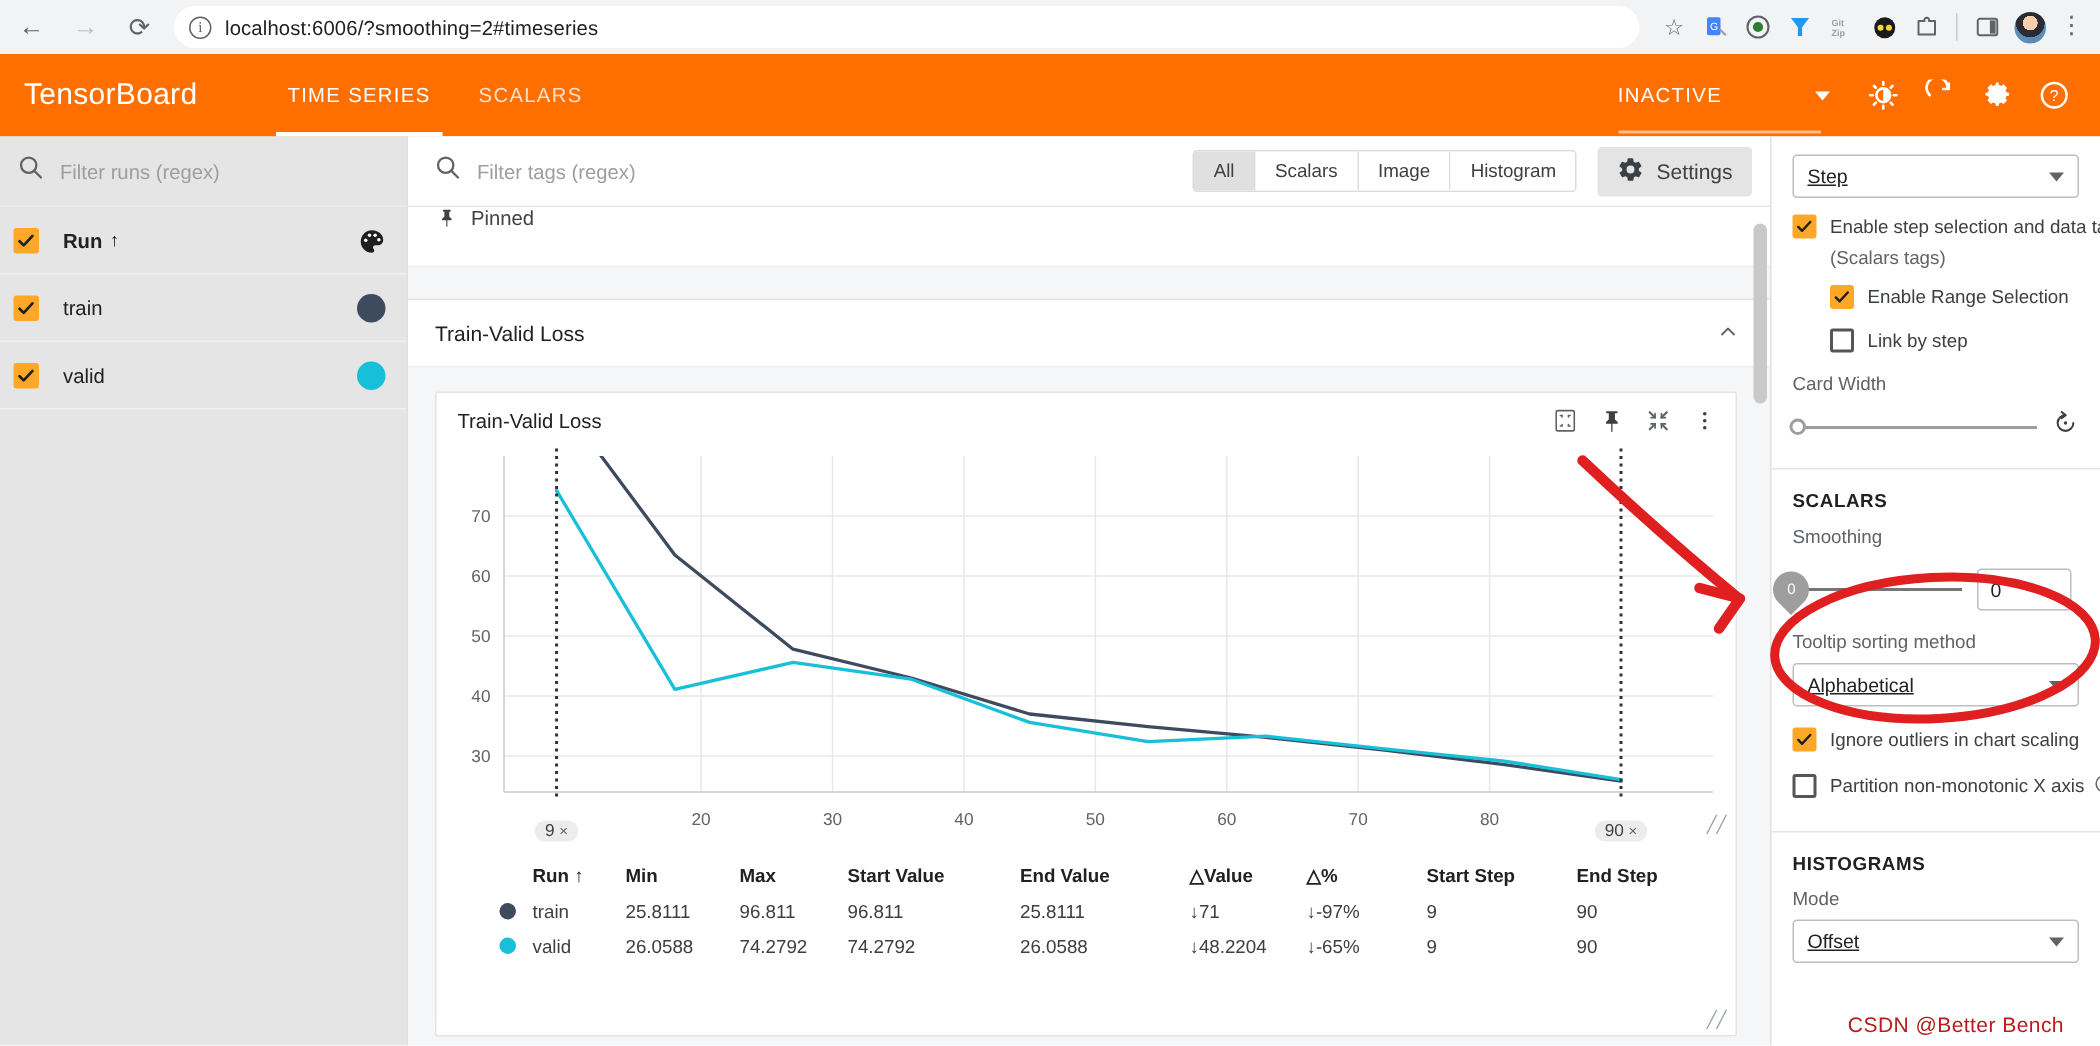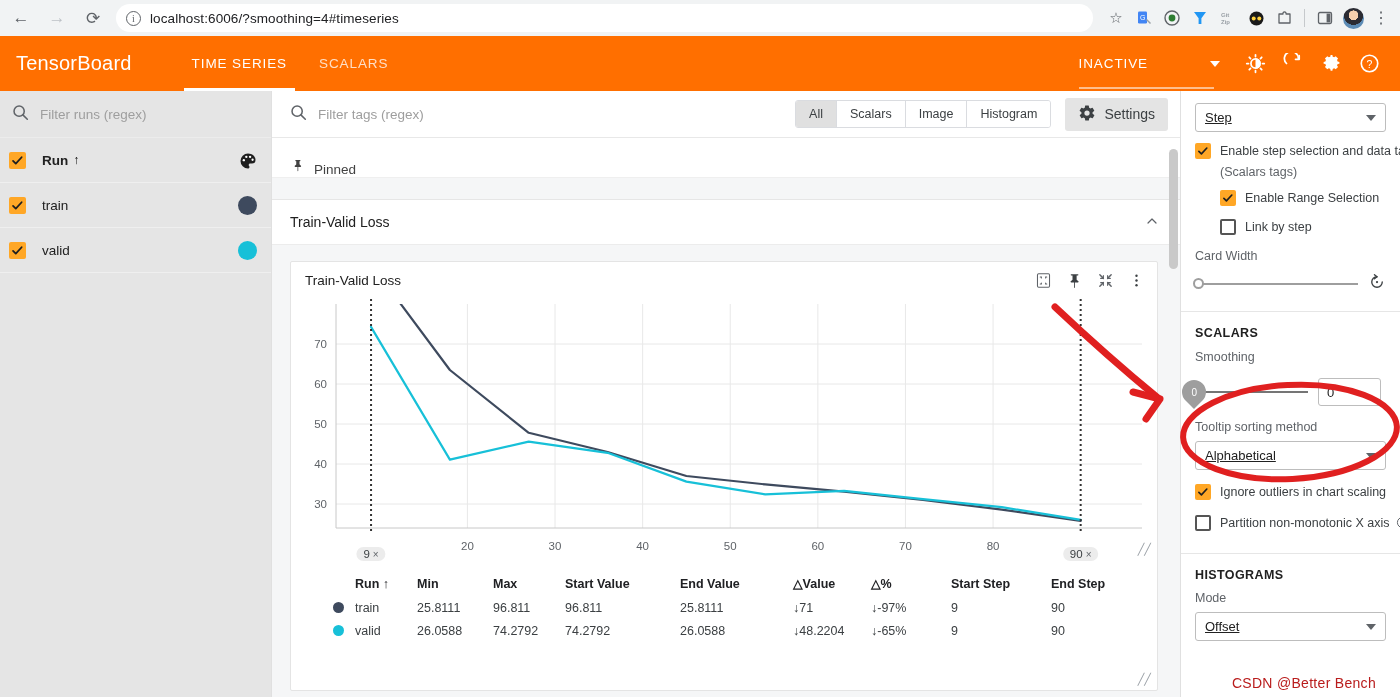--- a/index.html
+++ b/index.html
@@ -128,21 +128,21 @@
   }
   .chip:last-child { border-right: 0; }
   .chip.sel { background: #e0e0e0; }
   .settings-btn {
     margin-left: 14px; display: flex; align-items: center; gap: 8px;
     background: #e4e4e4; border-radius: 3px; padding: 0 13px; height: 33px;
     font-size: 14px; color: #3c4043;
   }
 
   .pinned-bar {
-    height: 40px; background: #fff; display: flex; align-items: flex-end;
+    height: 40px; background: #fff; display: flex; align-items: flex-start;
     padding-left: 18px; gap: 9px; border-bottom: 1px solid #efefef;
   }
   .pinned-txt { font-size: 13.5px; color: #424242; }
   .pinned-empty { height: 22px; background: #f5f6f7; border-bottom: 1px solid #e6e6e6; }
 
   .group-head {
     height: 45px; background: #fff; display: flex; align-items: center;
     padding: 0 20px 0 18px; border-bottom: 1px solid #ececec;
   }
   .group-title { font-size: 14px; color: #212121; }
@@ -245,21 +245,21 @@
 <body>
 
 <div id="root">
 
   <div class="browser-bar">
     <div class="nav-btn">←</div>
     <div class="nav-btn dim">→</div>
     <div class="nav-btn">⟳</div>
     <div class="omnibox">
       <div class="info-ico">i</div>
-      <span class="url">localhost:6006/?smoothing=4#timeseries</span>
+      <span class="url">localhost:6006/?smoothing=2#timeseries</span>
       <div style="margin-left:auto"></div>
     </div>
     <div class="tb-icons">
       <div class="tb-ico">☆</div>
       <div class="tb-ico">
         <svg width="16" height="16" viewBox="0 0 16 16">
             <rect x="2" y="1.5" width="9" height="12" rx="1.2" fill="#4285f4"></rect>
             <text x="4" y="10" font-size="7" fill="#fff" font-family="Liberation Sans">G</text>
             <path d="M11 9l4 4-1 1-4-4z" fill="#9aa0a6"></path>
           </svg>

